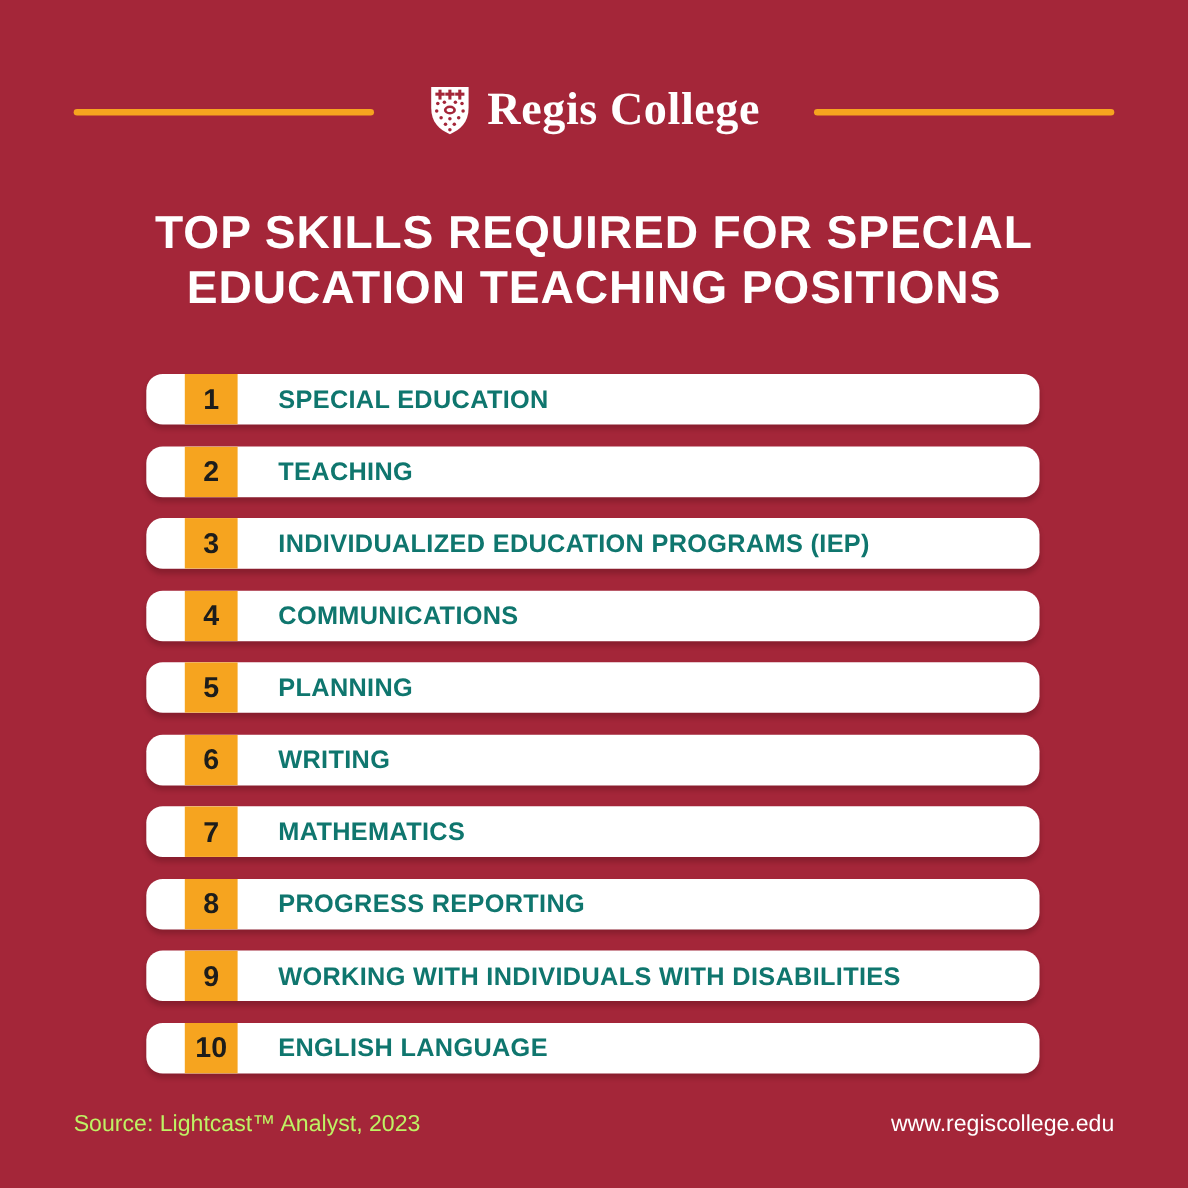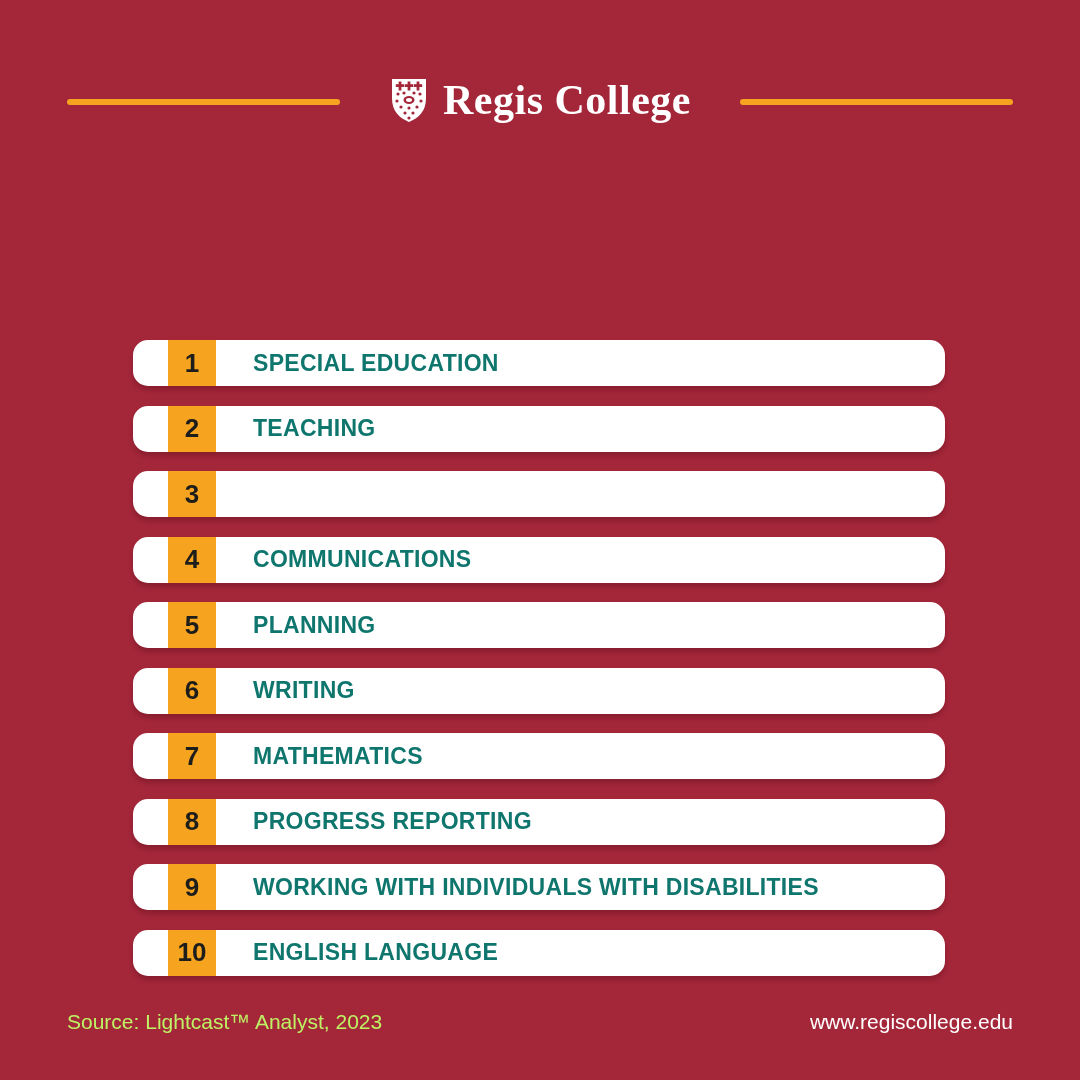--- a/index.html
+++ b/index.html
@@ -155,35 +155,40 @@
           <circle cx="28" cy="30" r="1.6"></circle>
             <circle cx="16" cy="36" r="1.6"></circle>
           <circle cx="24" cy="36" r="1.6"></circle>
             <circle cx="20" cy="41" r="1.6"></circle>
         </g>
       </svg>
     </span>
     <span class="logo-text">Regis College</span>
   </div>
 
+  <div class="title">
+    <div>TOP SKILLS REQUIRED FOR SPECIAL</div>
+    <div>EDUCATION TEACHING POSITIONS</div>
+  </div>
 
   <div class="rows">
     <div class="row">
       <div class="row-left-spacer"></div>
       <div class="row-number">1</div>
       <div class="row-label">SPECIAL EDUCATION</div>
     </div>
     <div class="row">
       <div class="row-left-spacer"></div>
       <div class="row-number">2</div>
       <div class="row-label">TEACHING</div>
     </div>
     <div class="row">
       <div class="row-left-spacer"></div>
       <div class="row-number">3</div>
+      <div class="row-label">INDIVIDUALIZED EDUCATION PROGRAMS (IEP)</div>
     </div>
     <div class="row">
       <div class="row-left-spacer"></div>
       <div class="row-number">4</div>
       <div class="row-label">COMMUNICATIONS</div>
     </div>
     <div class="row">
       <div class="row-left-spacer"></div>
       <div class="row-number">5</div>
       <div class="row-label">PLANNING</div>

